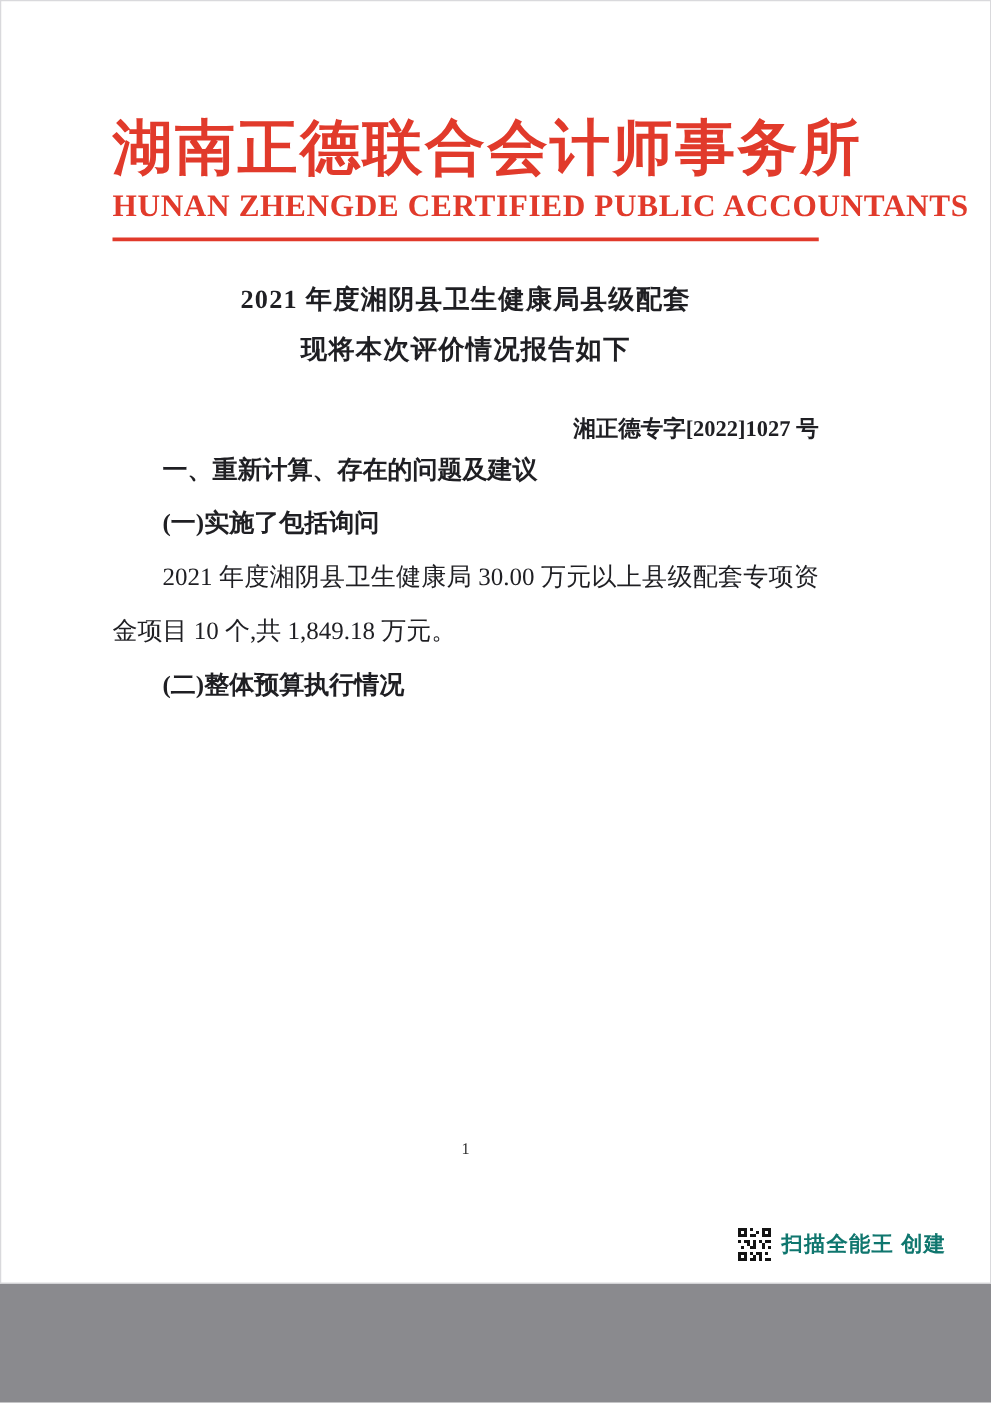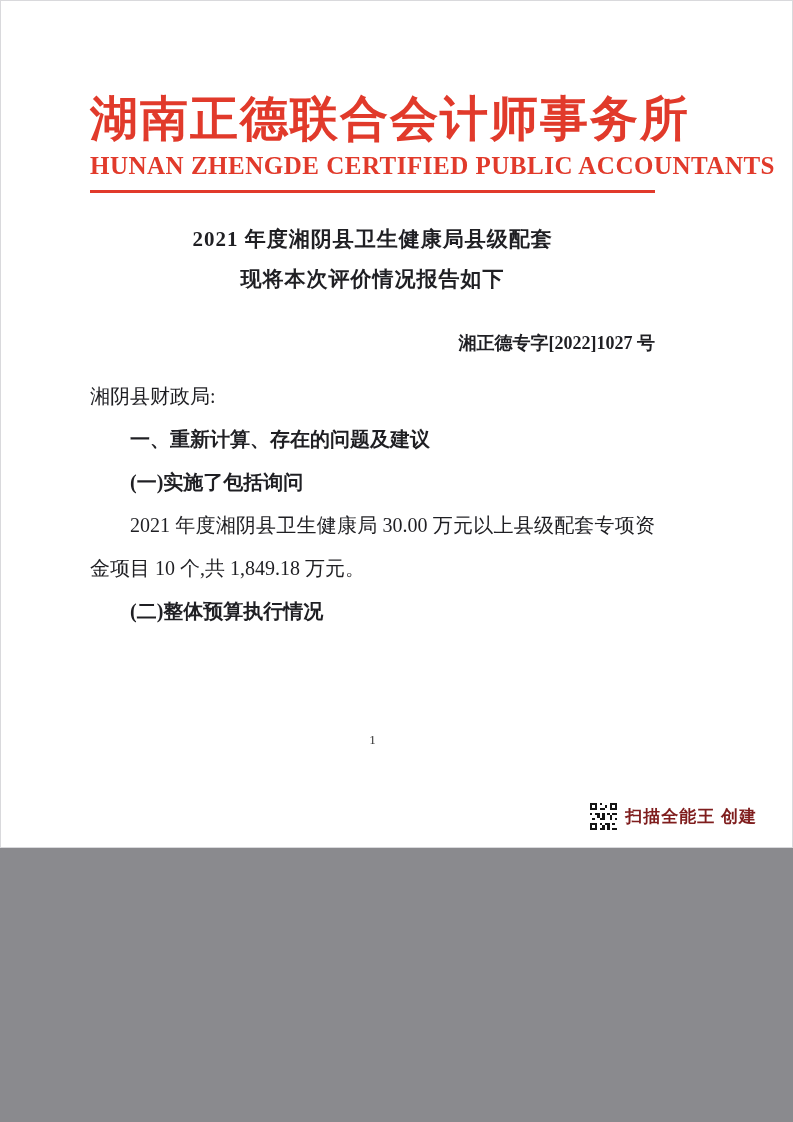--- a/index.html
+++ b/index.html
@@ -2,21 +2,21 @@
 <html><head>
 <meta charset="utf-8">
 <style>
   :root{
     --red:#e13a2b;
     --ink:#1f1f23;
   }
   html,body{margin:0;padding:0;background:#8a8a8e;}
   .page{
     position:relative;
-    width:793px;height:848px;
+    width:793px;height:1027px;
     margin:0 auto;
     background:#ffffff;
     overflow:hidden;
     font-family:"Liberation Serif", serif;
     color:var(--ink);
     box-shadow:0 0 0 1px #d9d9dc inset;
   }
   .content{
     padding:90px 138px 0 90px;
   }
@@ -101,21 +101,21 @@
     gap:8px;
   }
   .watermark .qr{
     width:27px;height:27px;
     display:block;
   }
   .watermark .wm-label{
     font-family:"Liberation Sans", sans-serif;
     font-size:17px;
     font-weight:bold;
-    color:#7f1d1d;
+    color:#0f766e;
     letter-spacing:1px;
     white-space:nowrap;
   }
 </style>
 </head>
 <body>
 
 <div class="page">
   <div class="content">
 
@@ -125,21 +125,20 @@
       <div class="lh-rule"></div>
     </header>
 
     <div class="title">
       <div>2021 年度湘阴县卫生健康局县级配套</div>
       <div>现将本次评价情况报告如下</div>
     </div>
 
     <div class="refno">湘正德专字[2022]1027 号</div>
 
-    <div class="addressee">湘阴县财政局:</div>
 
 
     <div class="heading">一、重新计算、存在的问题及建议</div>
 
     <div class="heading">(一)实施了包括询问</div>
 
     <p class="body-para">2021 年度湘阴县卫生健康局 30.00 万元以上县级配套专项资金项目 10 个,共 1,849.18 万元。</p>
 
     <div class="heading">(二)整体预算执行情况</div>
 

